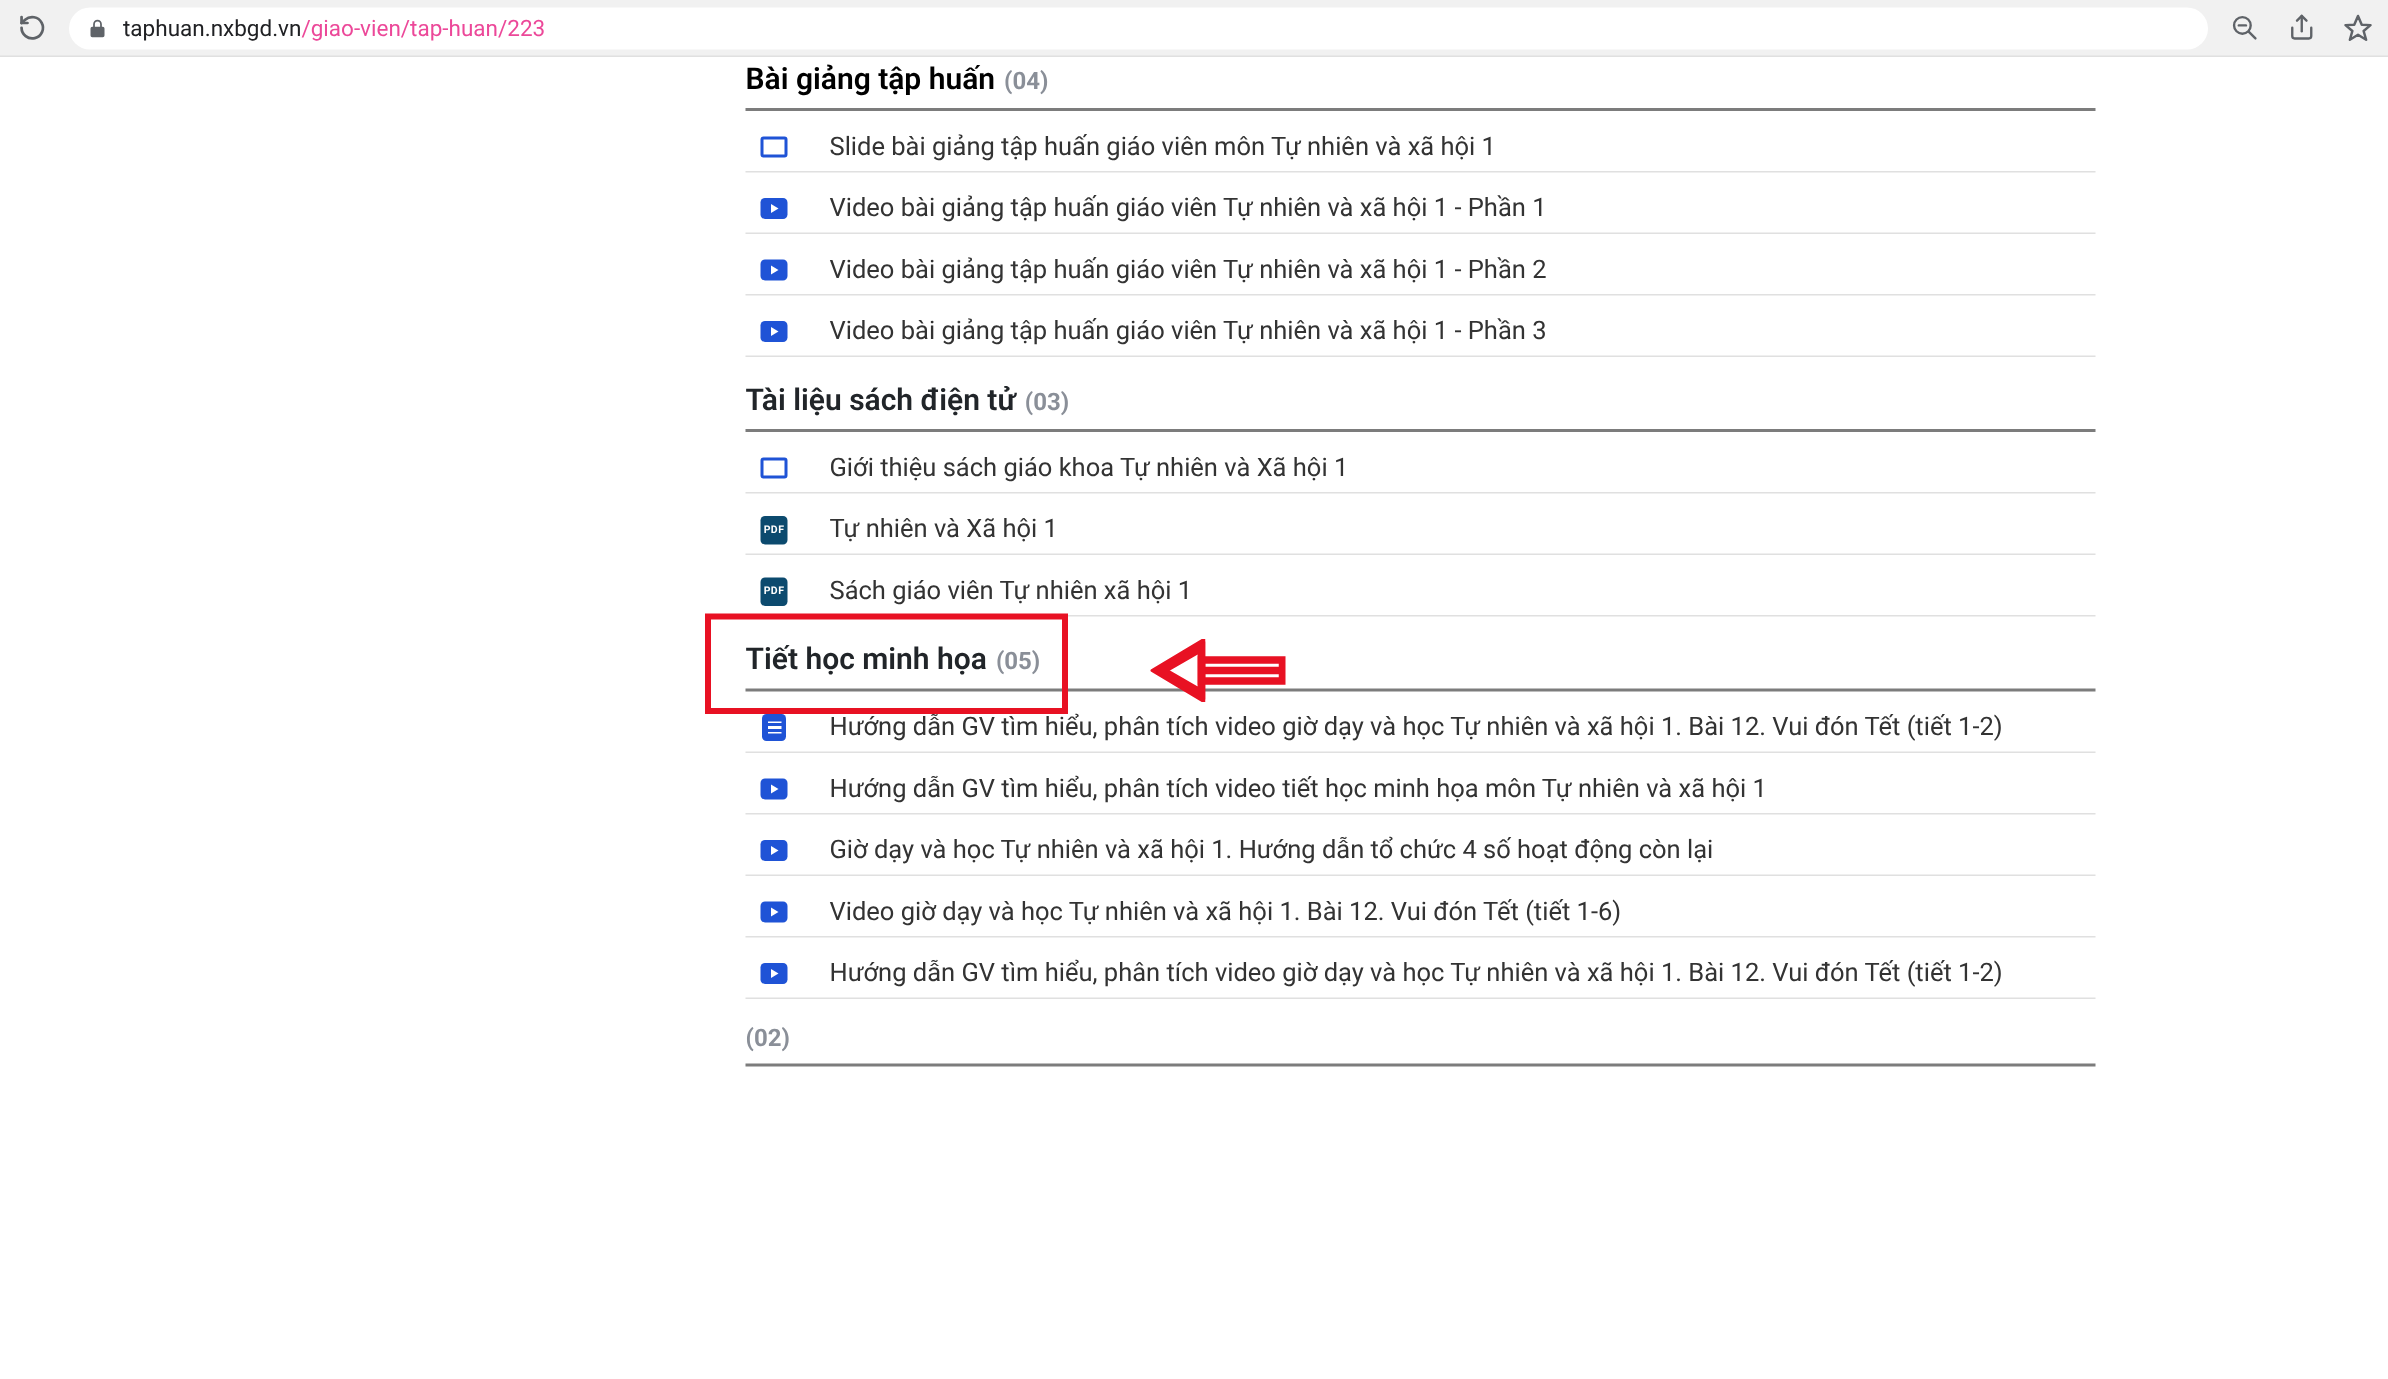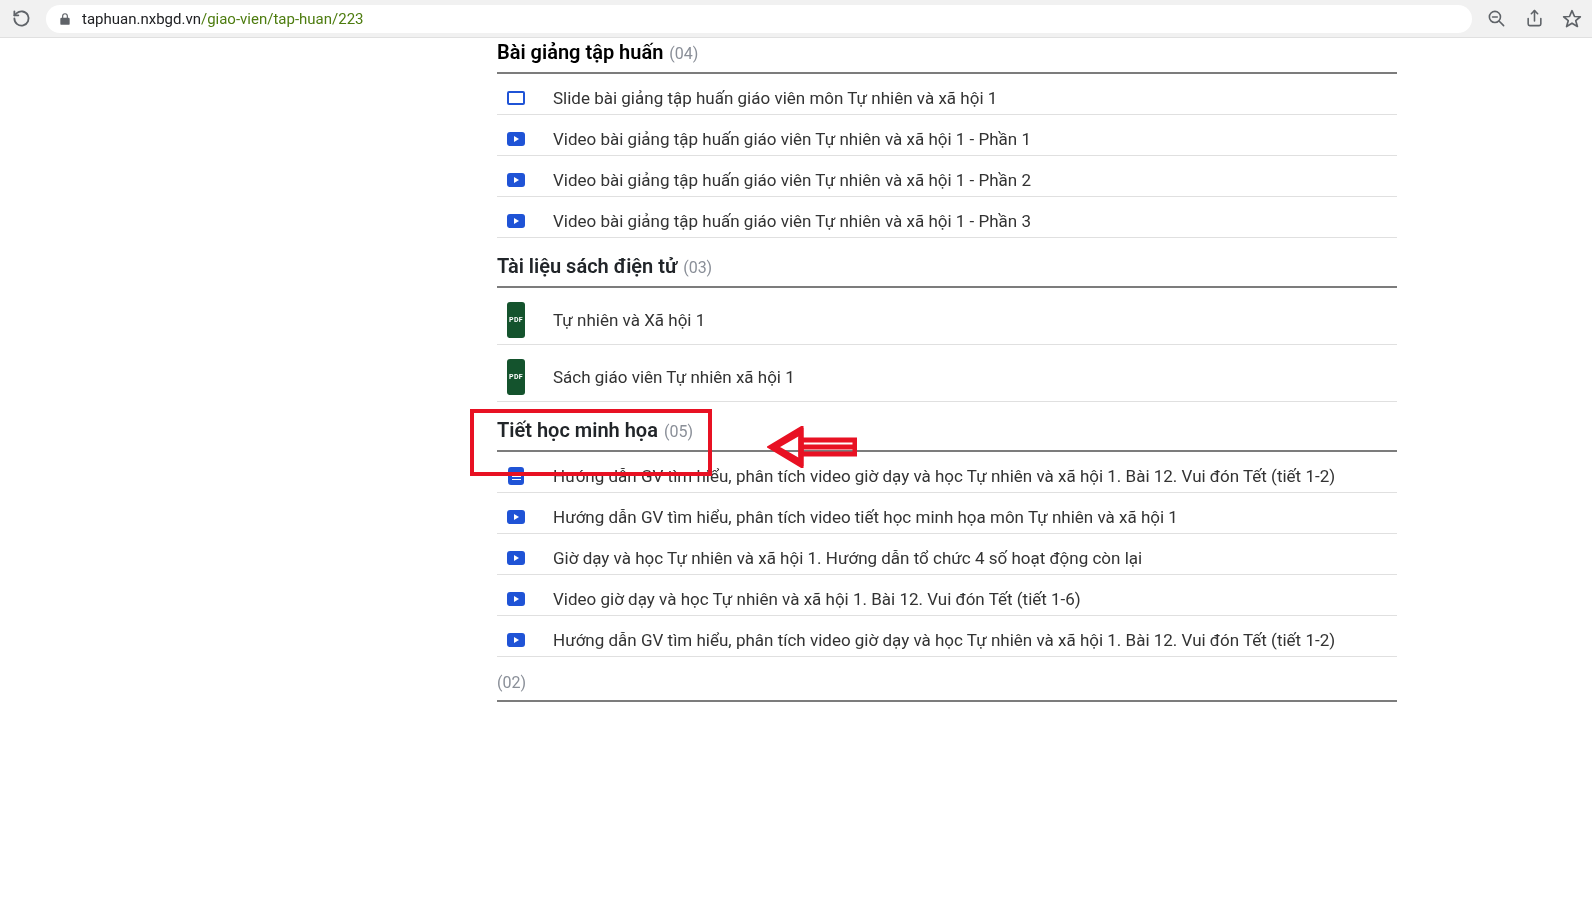--- a/index.html
+++ b/index.html
@@ -32,21 +32,21 @@
     display: flex;
     align-items: center;
     padding: 0 12px;
     gap: 10px;
     font-size: 15px;
     color: #202124;
   }
   .lock-ico { color: #5f6368; display:flex; align-items:center; }
   .url-text { display:flex; align-items:baseline; }
   .url-host { color:#202124; }
-  .url-path { color:#4d7c0f; }
+  .url-path { color:#ec4899; }
   .bar-right { display:flex; align-items:center; gap:18px; color:#5f6368; }
   .bar-right .ico { width:20px; height:20px; display:flex; align-items:center; justify-content:center; cursor:pointer; }
 
   .page {
     position: relative;
     padding-top: 0;
   }
   .content {
     width: 900px;
     margin-left: 497px;
@@ -54,21 +54,21 @@
     position: relative;
   }
 
   .sect-head {
     display:flex; align-items:baseline; gap:6px;
     color:#212529;
     margin-top: 16px;
     margin-bottom: 2px;
   }
   .sect-title { font-size: 20px; font-weight:600; }
-  .sect-count { font-size: 16px; color:#8a8f98; font-weight:400; }
+  .sect-count { font-size: 16px; color:#8a8f98; font-weight:700; }
   .sect-rule { border:0; border-top:2px solid #7c7c7c; margin-top:8px; }
 
   .item-row {
     display:flex; align-items:center; gap:26px;
     padding: 14px 8px 6px 8px;
     border-bottom: 1px solid #e0e0e0;
     cursor:pointer;
     position: relative;
   }
   .item-row:first-of-type { border-top: none; }
@@ -82,21 +82,21 @@
   .ico-video {
     width:18px; height:14px; background:#1f53d6; border-radius:3px; position:relative;
     display:flex; align-items:center; justify-content:center;
   }
   .ico-video::after {
     content:""; display:block; width:0; height:0;
     border-left:5px solid #fff; border-top:3.5px solid transparent; border-bottom:3.5px solid transparent;
     margin-left:1px;
   }
   .ico-pdf {
-    width:18px; height:36px; background:#14532d; border-radius:3px; color:#fff;
+    width:18px; height:19px; background:#0c4a6e; border-radius:3px; color:#fff;
     font-size:7px; font-weight:700; display:flex; align-items:center; justify-content:center;
     letter-spacing:0.3px;
   }
   .ico-doc {
     width:16px; height:18px; background:#1f53d6; border-radius:3px; position:relative;
     display:flex; flex-direction:column; justify-content:center; align-items:center; gap:2px;
   }
   .ico-doc span { display:block; width:9px; height:1.6px; background:#fff; }
 
   
@@ -218,20 +218,26 @@
         </span>
         <span class="item-title">Video bài giảng tập huấn giáo viên Tự nhiên và xã hội 1 - Phần 3</span>
       </div>
       <div class="sect-head">
         <span class="sect-title">Tài liệu sách điện tử</span>
         <span class="sect-count">(03)</span>
       </div>
       <hr class="sect-rule">
       <div class="item-row">
         <span class="ico-wrap">
+          <span class="ico-presentation"></span>
+        </span>
+        <span class="item-title">Giới thiệu sách giáo khoa Tự nhiên và Xã hội 1</span>
+      </div>
+      <div class="item-row">
+        <span class="ico-wrap">
           <span class="ico-pdf">PDF</span>
         </span>
         <span class="item-title">Tự nhiên và Xã hội 1</span>
       </div>
       <div class="item-row">
         <span class="ico-wrap">
           <span class="ico-pdf">PDF</span>
         </span>
         <span class="item-title">Sách giáo viên Tự nhiên xã hội 1</span>
       </div>

